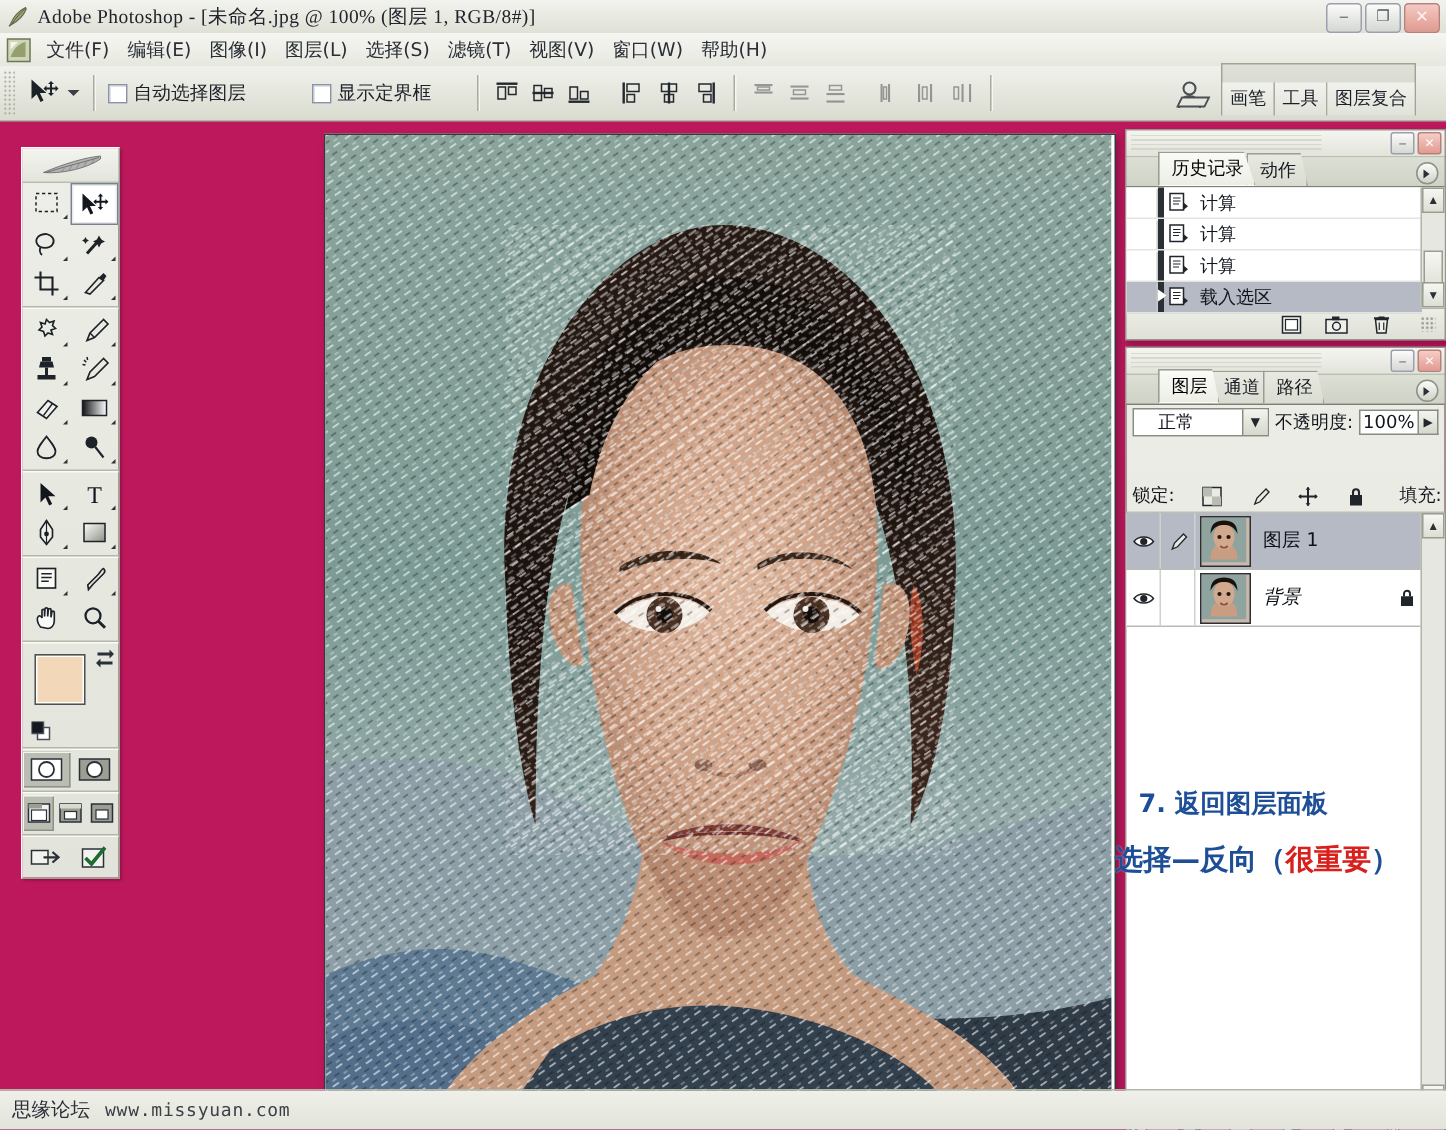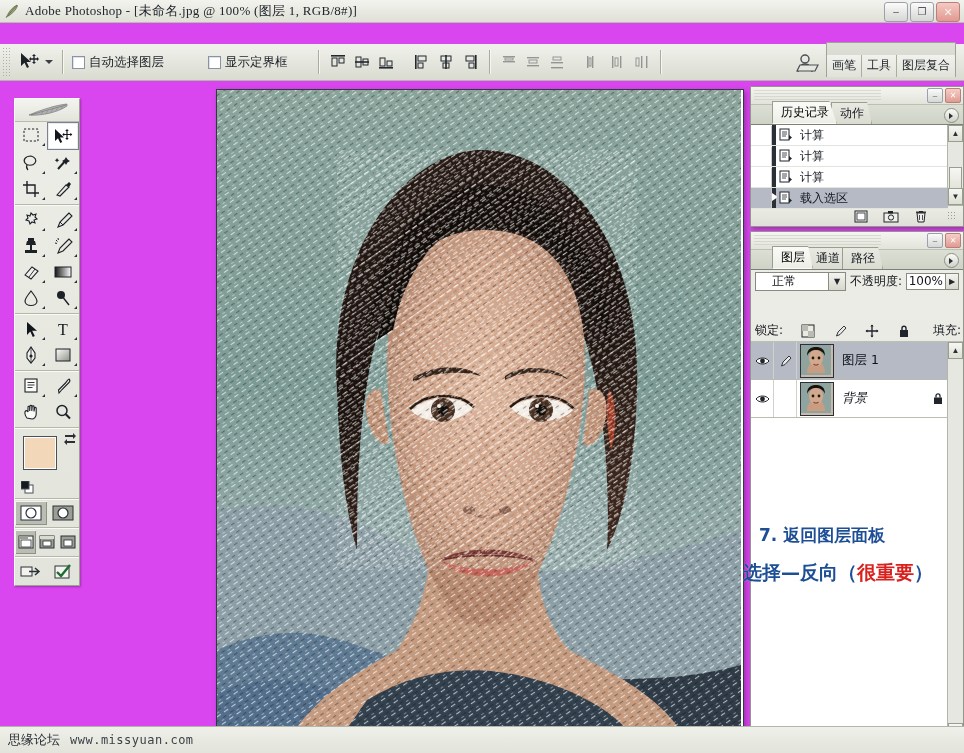--- a/index.html
+++ b/index.html
@@ -3,21 +3,21 @@
 <meta charset="utf-8">
 <style>
   html,body{margin:0;padding:0;}
   body{
     width:964px;height:753px;overflow:hidden;
     font-family:"Liberation Sans","DejaVu Sans",sans-serif;
     font-size:12px;
     background:#7f8fa0;
     -webkit-font-smoothing:none;
   }
-  .app{position:relative;width:964px;height:753px;background:#d946ef;}
+  .app{position:relative;width:964px;height:753px;background:#be185d;}
 
   
   .titlebar{
     position:absolute;left:0;top:0;width:964px;height:22px;
     background:linear-gradient(to bottom,#f2f3ee 0%,#e9ebe3 45%,#dfe1d7 100%);
     border-bottom:1px solid #b9bcae;
     display:flex;align-items:center;
   }
   .ps-logo{
     width:16px;height:16px;margin-left:4px;margin-right:5px;position:relative;flex:none;
@@ -66,21 +66,21 @@
   .opt-tool .toolbox-glyph{width:26px;height:24px;position:relative;}
   .arrowdown{width:0;height:0;border-left:4px solid transparent;border-right:4px solid transparent;border-top:4px solid #3b3f46;margin-left:3px;}
   .vsep{width:1px;height:24px;background:#a9ac9f;margin:0 9px;box-shadow:1px 0 0 #f6f7f2;}
   .chk{display:inline-flex;align-items:center;gap:4px;white-space:nowrap;color:#1c2028;font-size:12.5px;
     font-family:"DejaVu Sans","Liberation Sans",sans-serif;}
   .chk .box{width:11px;height:11px;border:1px solid #8a93a5;background:#fff;box-shadow:inset 1px 1px 0 #dde2ea;}
   .align-grp{display:flex;align-items:center;gap:4px;}
   .align-btn{width:20px;height:20px;position:relative;}
   .align-btn.dim{opacity:.42;}
   .palette-well{
-    position:absolute;right:8px;top:3px;height:30px;display:flex;align-items:flex-end;
+    position:absolute;right:20px;top:3px;height:30px;display:flex;align-items:flex-end;
   }
   .pal-tabs{display:flex;align-items:flex-end;height:30px;
     background:linear-gradient(to bottom,#dfe1d8,#cfd2c7);
     border:1px solid #9fa296;border-bottom:none;padding:4px 0 0 0;}
   .pal-tab{
     padding:2px 5px 3px 5px;font-size:12px;color:#1c2028;white-space:nowrap;
     background:linear-gradient(to bottom,#f1f2ed,#e1e3da);
     border-right:1px solid #a9ac9f;
     font-family:"DejaVu Sans","Liberation Sans",sans-serif;
   }
@@ -249,20 +249,38 @@
         </div>
       <div class="win-btn">
           <span class="g">❐</span>
         </div>
       <div class="win-btn close">
           <span class="g">✕</span>
         </div>
     </div>
   </div>
 
+  <div class="menubar">
+    <div class="menu-icon">
+      <svg width="17" height="17" viewBox="0 0 17 17">
+        <rect x="1" y="1" width="15" height="15" fill="#cfd6b8" stroke="#6e7656"></rect>
+        <path d="M3 13 C5 8 8 4 13 3 L13 13 Z" fill="#93a06e"></path>
+        <path d="M3 3 L8 3 L3 8 Z" fill="#f3f5ea"></path>
+      </svg>
+    </div>
+    <div class="menu-item">文件(F)</div>
+    <div class="menu-item">编辑(E)</div>
+    <div class="menu-item">图像(I)</div>
+    <div class="menu-item">图层(L)</div>
+    <div class="menu-item">选择(S)</div>
+    <div class="menu-item">滤镜(T)</div>
+    <div class="menu-item">视图(V)</div>
+    <div class="menu-item">窗口(W)</div>
+    <div class="menu-item">帮助(H)</div>
+  </div>
 
   <div class="optbar">
     <div class="grip"></div>
 
     <div class="opt-tool">
       <div class="toolbox-glyph">
         <svg width="26" height="24" viewBox="0 0 26 24">
           <path d="M5 3 L5 16 L8.5 12.8 L11 18 L13 17 L10.6 12 L15 12 Z" fill="#1d2128"></path>
           <path d="M18 5 L18 13 M14 9 L22 9" stroke="#1d2128" stroke-width="1.3"></path>
           <path d="M18 4 l2 2 h-4 z M18 14 l2 -2 h-4 z M13 9 l2 -2 v4 z M23 9 l-2 -2 v4 z" fill="#1d2128"></path>

